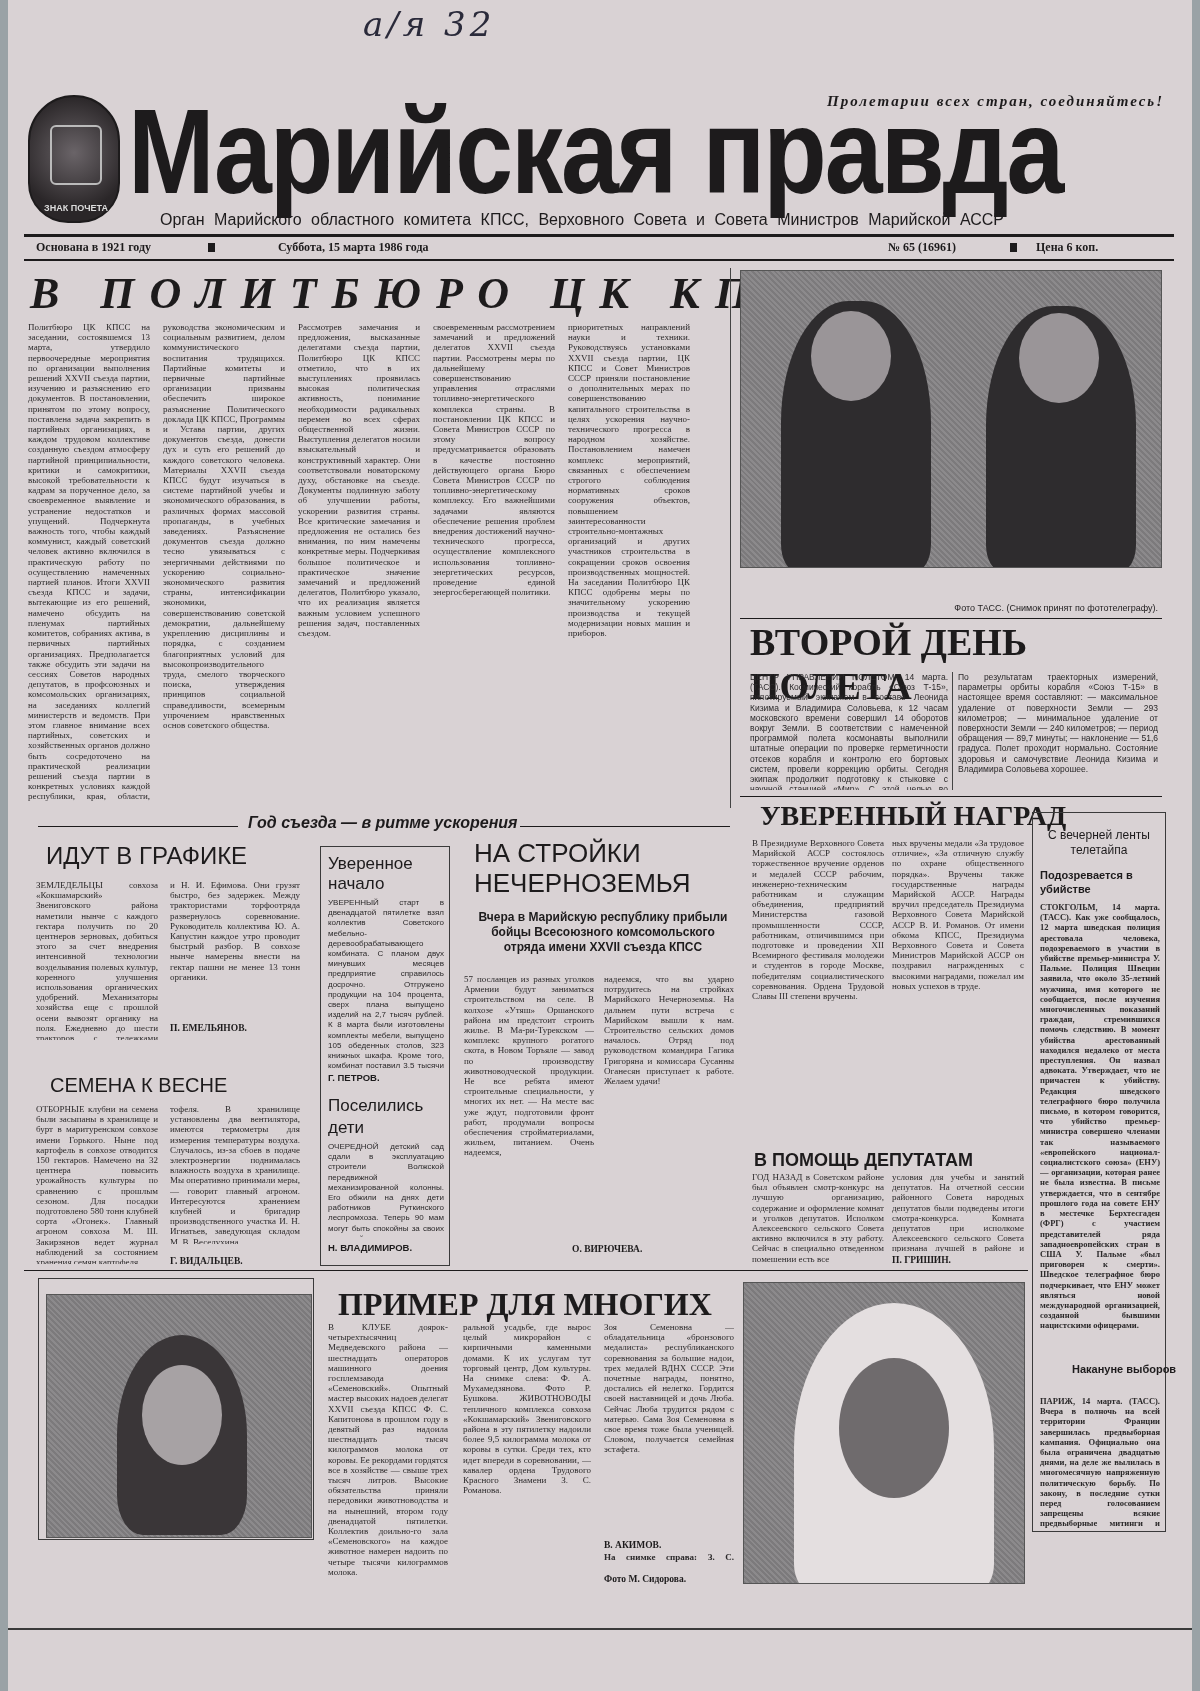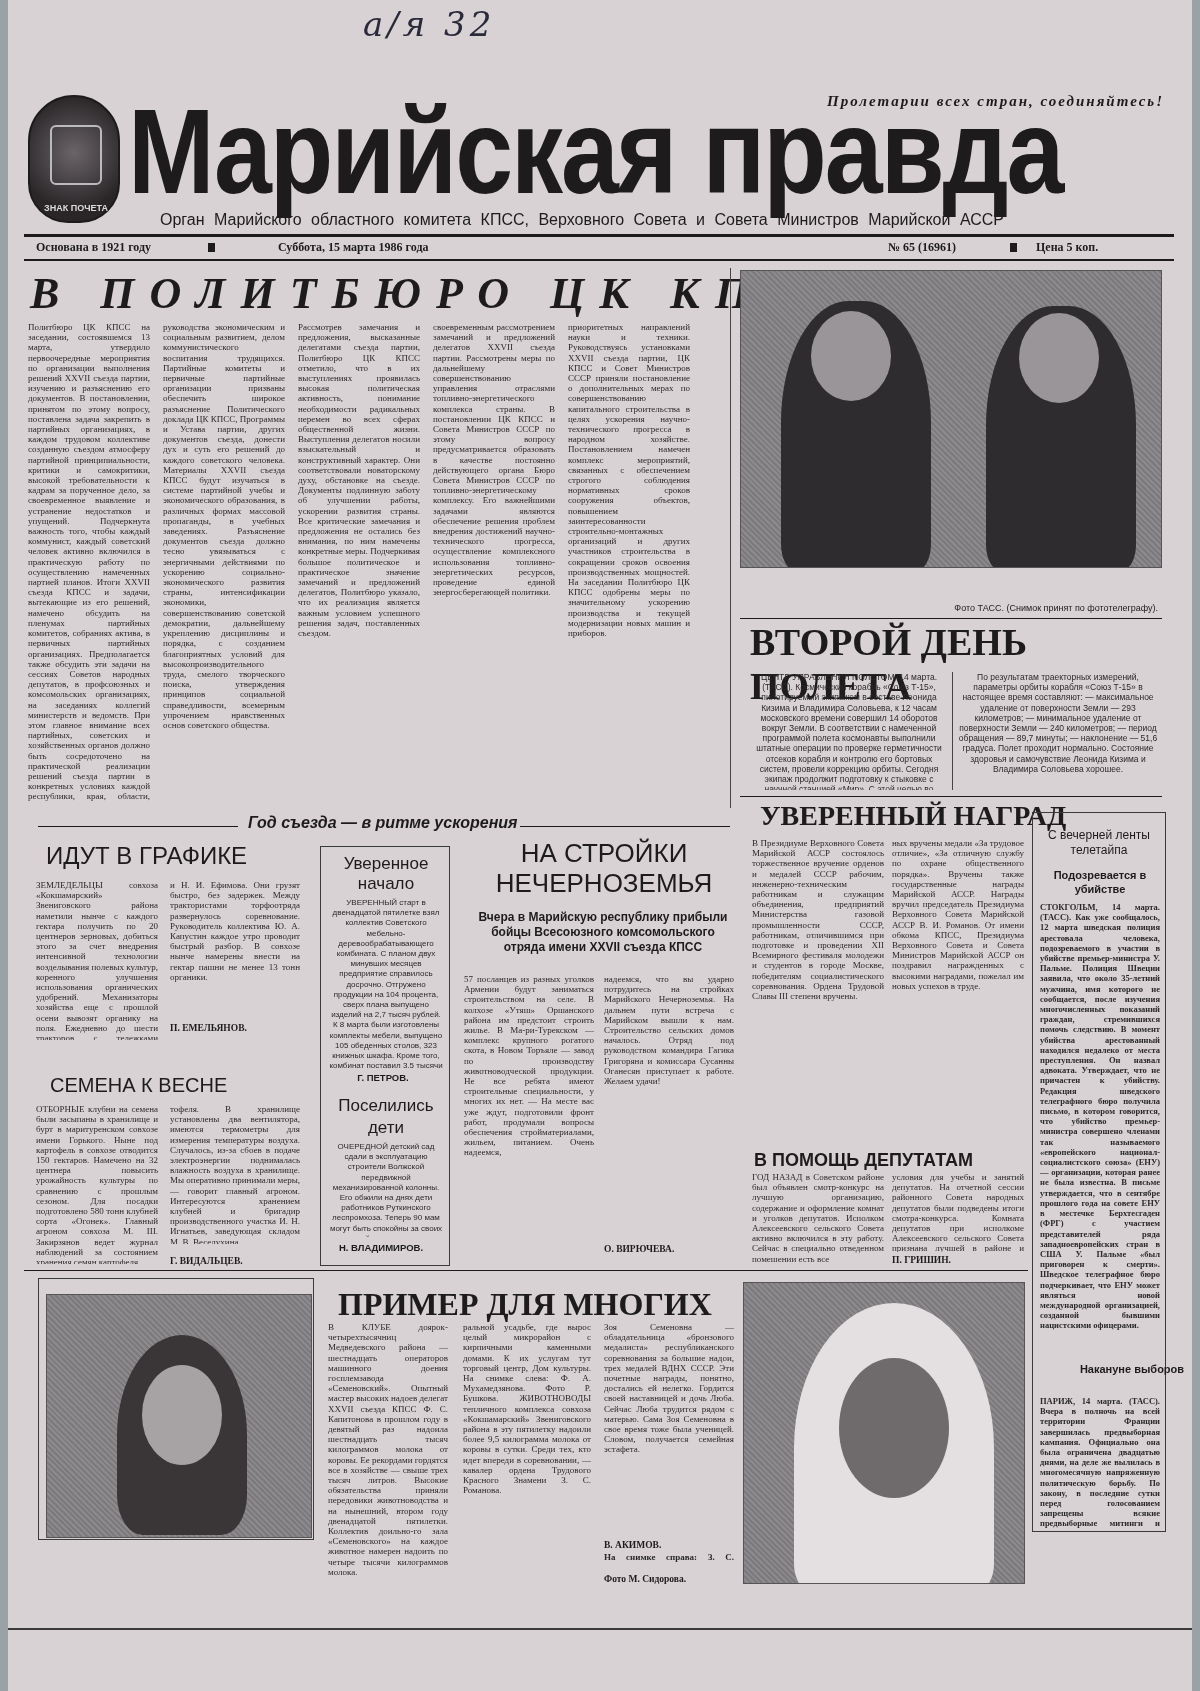--- a/index.html
+++ b/index.html
@@ -28,21 +28,21 @@
   .organ { left: 152px; top: 211px; font-family: "Liberation Sans", sans-serif; font-size: 16px; word-spacing: 5px; }
   .rule { background: #1d1b1c; height: 2px; }
   .infobar { top: 240px; font-size: 12px; font-weight: bold; font-family: "Liberation Serif", serif; }
   .sq { display: inline-block; width: 7px; height: 9px; background: #1d1b1c; }
   .h-big { font-weight: 900; font-style: italic; font-size: 44px; letter-spacing: 15px; left: 22px; top: 268px; }
   .col { font-size: 9px; line-height: 10.2px; text-align: justify; color: #2b292a; overflow: hidden; }
   .photo { background: repeating-linear-gradient(45deg, #7c7a7c 0 2px, #8c8a8c 2px 4px); border: 1px solid #555; overflow: hidden; }
   .person { position: absolute; border-radius: 45% 45% 10% 10%; }
   .caption { font-size: 9px; line-height: 10px; font-family: "Liberation Sans", sans-serif; }
   .h-serif { font-weight: 900; font-family: "Liberation Serif", serif; }
-  .h-sans { font-family: "Liberation Sans", sans-serif; text-align: center; }
+  .h-sans { font-family: "Liberation Sans", sans-serif; }
   .boxed { border: 1px solid #3a3a3a; }
   .sig { font-weight: bold; font-size: 9.5px; }
   .vline { width: 1px; background: #444; }
 </style>
 </head>
 <body>
 
 <div class="page">
 
   <div class="abs handnote">a/я 32</div>
@@ -54,21 +54,21 @@
   <div class="abs slogan">Пролетарии всех стран, соединяйтесь!</div>
   <div class="abs masthead">Марийская правда</div>
   <div class="abs organ">Орган Марийского областного комитета КПСС, Верховного Совета и Совета Министров Марийской АССР</div>
 
   <div class="abs rule" style="left:16px; top:234px; width:1150px; height:3px;"></div>
   <div class="abs infobar" style="left:28px;">Основана в 1921 году</div>
   <div class="abs sq" style="left:200px; top:243px;"></div>
   <div class="abs infobar" style="left:270px;">Суббота, 15 марта 1986 года</div>
   <div class="abs infobar" style="left:880px;">№ 65 (16961)</div>
   <div class="abs sq" style="left:1002px; top:243px;"></div>
-  <div class="abs infobar" style="left:1028px;">Цена 5 коп.</div>
+  <div class="abs infobar" style="left:1028px;">Цена 6 коп.</div>
   <div class="abs rule" style="left:16px; top:259px; width:1150px; height:2px;"></div>
 
   <div class="abs h-big">В ПОЛИТБЮРО ЦК КПСС</div>
   <div class="abs col" style="left:20px; top:322px; width:122px; height:480px;">Политбюро ЦК КПСС на заседании, состоявшемся 13 марта, утвердило первоочередные мероприятия по организации выполнения решений XXVII съезда партии, изучению и разъяснению его документов. В постановлении, принятом по этому вопросу, поставлена задача закрепить в партийных организациях, в каждом трудовом коллективе созданную съездом атмосферу партийной принципиальности, критики и самокритики, высокой требовательности к кадрам за порученное дело, за своевременное выявление и устранение недостатков и упущений. Подчеркнута важность того, чтобы каждый коммунист, каждый советский человек активно включился в практическую работу по осуществлению намеченных партией планов. Итоги XXVII съезда КПСС и задачи, вытекающие из его решений, намечено обсудить на пленумах партийных комитетов, собраниях актива, в первичных партийных организациях. Предполагается также обсудить эти задачи на сессиях Советов народных депутатов, в профсоюзных и комсомольских организациях, на заседаниях коллегий министерств и ведомств. При этом главное внимание всех партийных, советских и хозяйственных органов должно быть сосредоточено на практической реализации решений съезда партии в конкретных условиях каждой республики, края, области, района, города, села, каждого трудового коллектива.</div>
   <div class="abs col" style="left:155px; top:322px; width:122px; height:480px;">руководства экономическим и социальным развитием, делом коммунистического воспитания трудящихся. Партийные комитеты и первичные партийные организации призваны обеспечить широкое разъяснение Политического доклада ЦК КПСС, Программы и Устава партии, других документов съезда, донести дух и суть его решений до каждого советского человека. Материалы XXVII съезда КПСС будут изучаться в системе партийной учебы и экономического образования, в различных формах массовой пропаганды, в учебных заведениях. Разъяснение документов съезда должно тесно увязываться с энергичными действиями по ускорению социально-экономического развития страны, интенсификации экономики, совершенствованию советской демократии, дальнейшему укреплению дисциплины и порядка, с созданием благоприятных условий для высокопроизводительного труда, смелого творческого поиска, утверждения принципов социальной справедливости, всемерным упрочением нравственных основ советского общества.</div>
   <div class="abs col" style="left:290px; top:322px; width:122px; height:480px;">Рассмотрев замечания и предложения, высказанные делегатами съезда партии, Политбюро ЦК КПСС отметило, что в их выступлениях проявилась высокая политическая активность, понимание необходимости радикальных перемен во всех сферах общественной жизни. Выступления делегатов носили взыскательный и конструктивный характер. Они соответствовали новаторскому духу, обстановке на съезде. Документы подлинную заботу об улучшении работы, ускорении развития страны. Все критические замечания и предложения не остались без внимания, по ним намечены конкретные меры. Подчеркивая большое политическое и практическое значение замечаний и предложений делегатов, Политбюро указало, что их реализация является важным условием успешного решения задач, поставленных съездом.</div>
   <div class="abs col" style="left:425px; top:322px; width:122px; height:480px;">своевременным рассмотрением замечаний и предложений делегатов XXVII съезда партии. Рассмотрены меры по дальнейшему совершенствованию управления отраслями топливно-энергетического комплекса страны. В постановлении ЦК КПСС и Совета Министров СССР по этому вопросу предусматривается образовать в качестве постоянно действующего органа Бюро Совета Министров СССР по топливно-энергетическому комплексу. Его важнейшими задачами являются обеспечение решения проблем внедрения достижений научно-технического прогресса, осуществление комплексного использования топливно-энергетических ресурсов, проведение единой энергосберегающей политики.</div>
   <div class="abs col" style="left:560px; top:322px; width:122px; height:480px;">приоритетных направлений науки и техники. Руководствуясь установками XXVII съезда партии, ЦК КПСС и Совет Министров СССР приняли постановление о дополнительных мерах по совершенствованию капитального строительства в целях ускорения научно-технического прогресса в народном хозяйстве. Постановлением намечен комплекс мероприятий, связанных с обеспечением строгого соблюдения нормативных сроков сооружения объектов, повышением заинтересованности строительно-монтажных организаций и других участников строительства в сокращении сроков освоения производственных мощностей. На заседании Политбюро ЦК КПСС одобрены меры по значительному ускорению производства и текущей модернизации новых машин и приборов.</div>
   <div class="abs vline" style="left:722px; top:268px; height:540px;"></div>
 
@@ -106,21 +106,21 @@
 
   <div class="abs h-sans" style="left:42px; top:1074px; font-size:20px;">СЕМЕНА К ВЕСНЕ</div>
   <div class="abs col" style="left:28px; top:1104px; width:122px; height:160px;">ОТБОРНЫЕ клубни на семена были засыпаны в хранилище и бурт в маритуренском совхозе имени Горького. Ныне под картофель в совхозе отводится 150 гектаров. Намечено на 32 центнера повысить урожайность культуры по сравнению с прошлым сезоном. Для посадки подготовлено 580 тонн клубней сорта «Огонек». Главный агроном совхоза М. Ш. Закирзянов ведет журнал наблюдений за состоянием хранения семян картофеля.</div>
   <div class="abs col" style="left:162px; top:1104px; width:130px; height:140px;">тофеля. В хранилище установлены два вентилятора, имеются термометры для измерения температуры воздуха. Случалось, из-за сбоев в подаче электроэнергии поднималась влажность воздуха в хранилище. Мы оперативно принимали меры, — говорит главный агроном. Интересуются хранением клубней и бригадир производственного участка И. Н. Игнатьев, заведующая складом М. В. Веселухина.</div>
   <div class="abs sig" style="left:162px; top:1256px; width:130px;">Г. ВИДАЛЬЦЕВ.</div>
 
   <div class="abs h-sans" style="left:470px; top:910px; width:250px; text-align:center; font-weight:bold; font-size:12px; line-height:15px;">Вчера в Марийскую республику прибыли бойцы Всесоюзного комсомольского отряда имени XXVII съезда КПСС</div>
   <div class="abs h-sans" style="left:466px; top:838px; font-size:26px; line-height:30px; width:260px;">НА СТРОЙКИ НЕЧЕРНОЗЕМЬЯ</div>
   <div class="abs col" style="left:456px; top:974px; width:130px; height:280px;">57 посланцев из разных уголков Армении будут заниматься строительством на селе. В колхозе «Утяш» Оршанского района им предстоит строить жилье. В Ма-ри-Турекском — комплекс крупного рогатого скота, в Новом Торъяле — завод по производству животноводческой продукции. Не все ребята имеют строительные специальности, у многих их нет. — На месте вас уже ждут, подготовили фронт работ, продумали вопросы обеспечения стройматериалами, жильем, питанием. Очень надеемся,</div>
   <div class="abs col" style="left:596px; top:974px; width:130px; height:250px;">надеемся, что вы ударно потрудитесь на стройках Марийского Нечерноземья. На дальнем пути встреча с Марийском вышли к нам. Строительство сельских домов началось. Отряд под руководством командира Гагика Григоряна и комиссара Сусанны Оганесян приступает к работе. Желаем удачи!</div>
-  <div class="abs sig" style="left:596px; top:1244px; width:120px;">О. ВИРЮЧЕВА.</div>
+  <div class="abs sig" style="left:564px; top:1244px; width:120px;">О. ВИРЮЧЕВА.</div>
 
   <div class="abs h-serif" style="left:752px; top:800px; font-size:28px;">УВЕРЕННЫЙ НАГРАД</div>
   <div class="abs col" style="left:744px; top:838px; width:132px; height:305px;">В Президиуме Верховного Совета Марийской АССР состоялось торжественное вручение орденов и медалей СССР рабочим, инженерно-техническим работникам и служащим объединения, предприятий Министерства газовой промышленности СССР, работникам, отличившимся при подготовке и проведении XII Всемирного фестиваля молодежи и студентов в городе Москве, победителям социалистического соревнования. Ордена Трудовой Славы III степени вручены.</div>
   <div class="abs col" style="left:884px; top:838px; width:132px; height:290px;">ных вручены медали «За трудовое отличие», «За отличную службу по охране общественного порядка». Вручены также государственные награды Марийской АССР. Награды вручил председатель Президиума Верховного Совета Марийской АССР В. И. Романов. От имени обкома КПСС, Президиума Верховного Совета и Совета Министров Марийской АССР он поздравил награжденных с высокими наградами, пожелал им новых успехов в труде.</div>
 
   <div class="abs h-sans" style="left:746px; top:1150px; font-size:18px; font-weight:bold;">В ПОМОЩЬ ДЕПУТАТАМ</div>
   <div class="abs col" style="left:744px; top:1172px; width:132px; height:90px;">ГОД НАЗАД в Советском районе был объявлен смотр-конкурс на лучшую организацию, содержание и оформление комнат и уголков депутатов. Исполком Алексеевского сельского Совета активно включился в эту работу. Сейчас в специально отведенном помещении есть все</div>
   <div class="abs col" style="left:884px; top:1172px; width:132px; height:80px;">условия для учебы и занятий депутатов. На отчетной сессии районного Совета народных депутатов были подведены итоги смотра-конкурса. Комната депутатов при исполкоме Алексеевского сельского Совета признана лучшей в районе и награждена дипломом.</div>
   <div class="abs sig" style="left:884px; top:1255px; width:126px;">П. ГРИШИН.</div>
 

